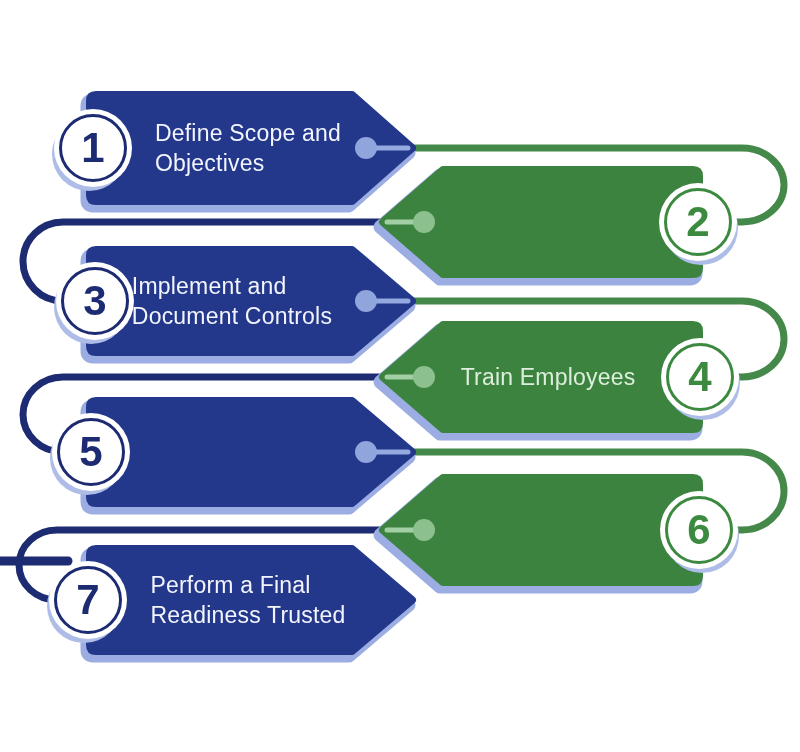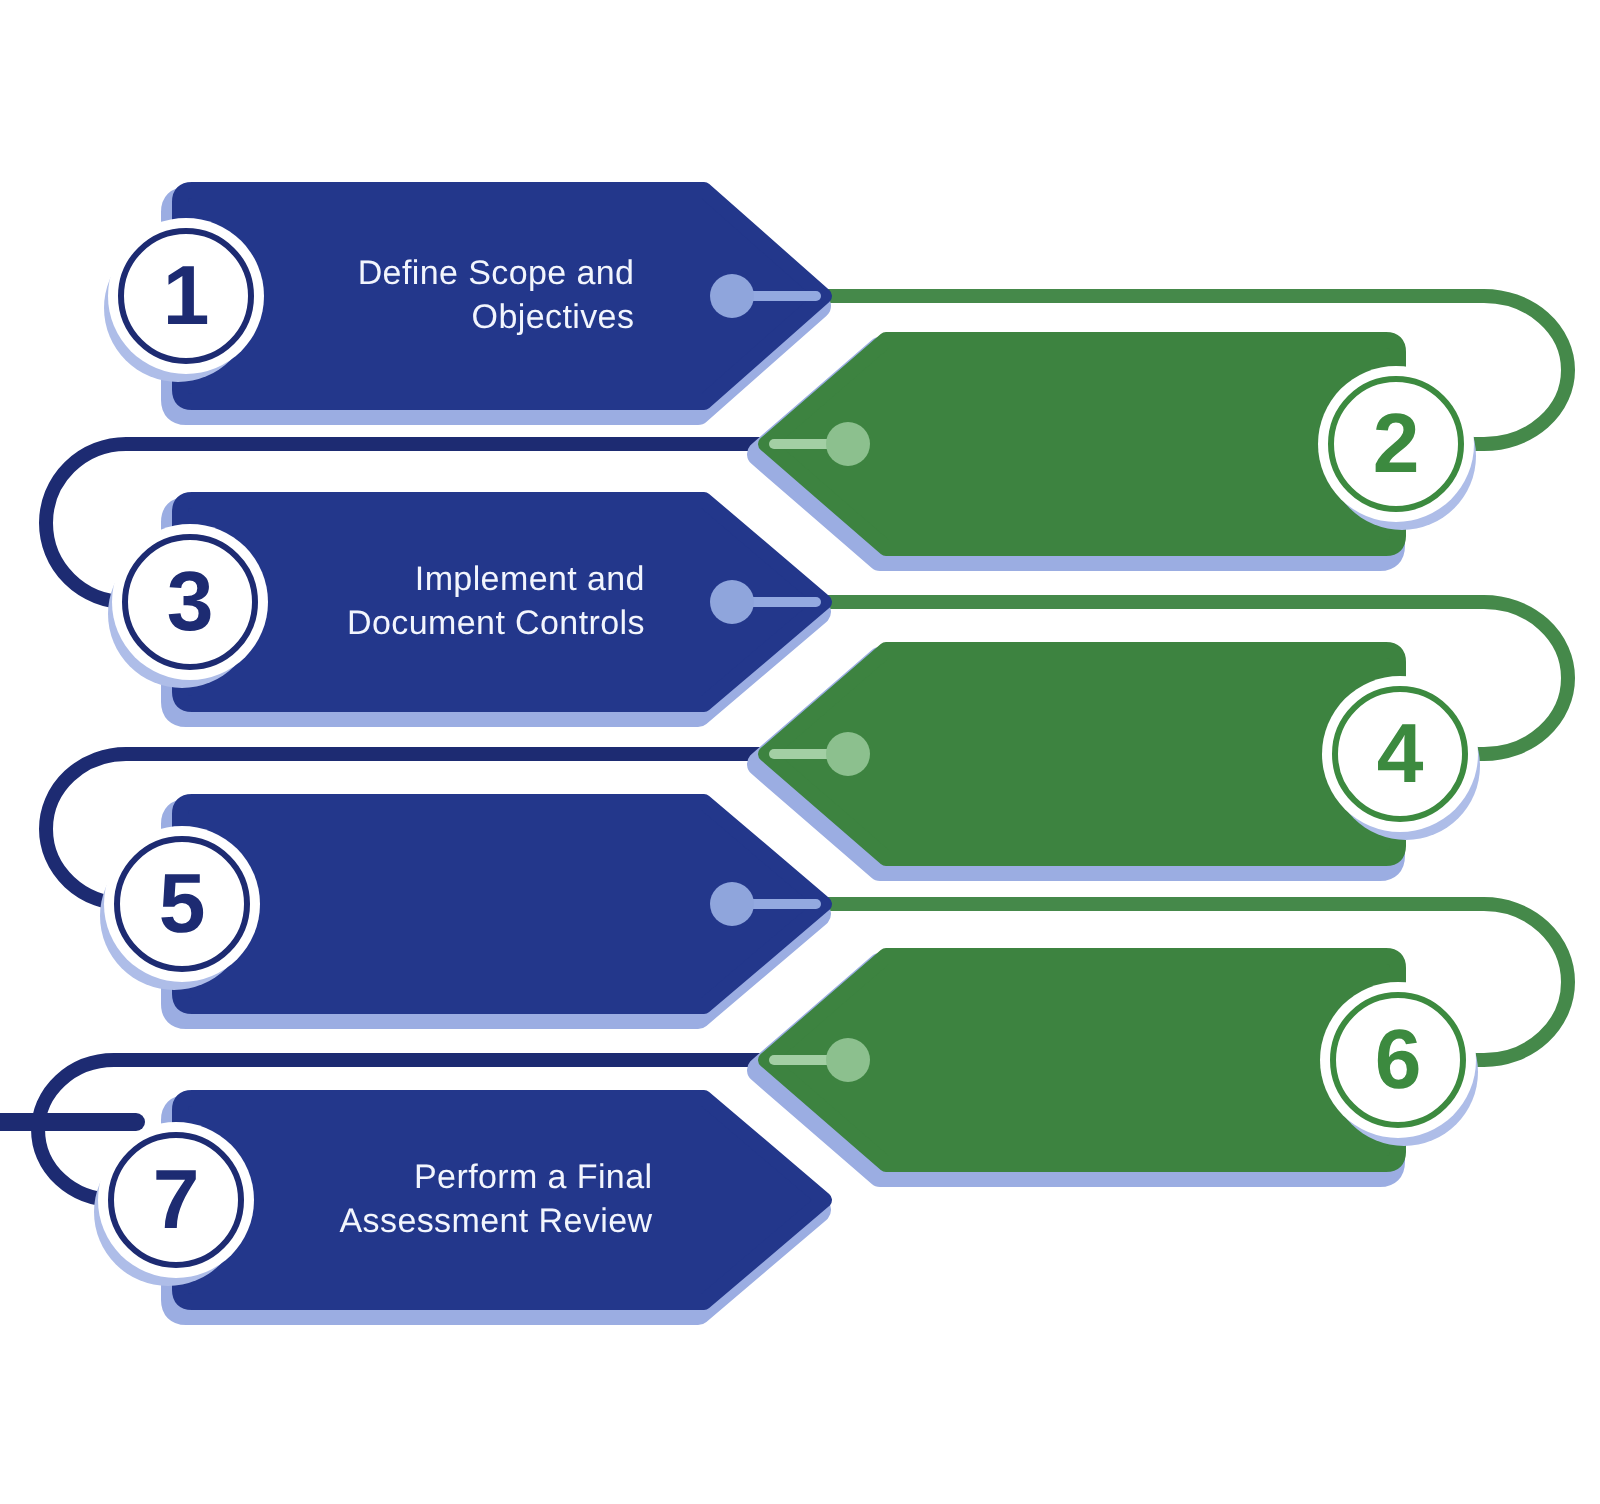--- a/index.html
+++ b/index.html
@@ -18,21 +18,21 @@
   .bluepath{fill:var(--blue);stroke:var(--blue);stroke-width:8;stroke-linejoin:round;}
   .greenpath{fill:var(--green);stroke:var(--green);stroke-width:8;stroke-linejoin:round;}
 
   .tipline-blue{stroke:var(--dot_blue_line);stroke-width:5;stroke-linecap:round;}
   .tipline-green{stroke:var(--dot_green_line);stroke-width:5;stroke-linecap:round;}
   .tipdot-blue{fill:var(--dot_blue);}
   .tipdot-green{fill:var(--dot_green);}
 
   .label{
     position:absolute;display:flex;align-items:center;justify-content:center;
-    text-align:right;white-space:pre-line;font-size:17px;font-weight:500;
+    text-align:left;white-space:pre-line;font-size:23px;font-weight:500;
     line-height:1.32;letter-spacing:.2px;pointer-events:none;
   }
   .label.on-blue{color:var(--text_on_blue);}
   .label.on-green{color:var(--text_on_green);}
 
   .badge{
     position:absolute;width:62px;height:62px;border-radius:50%;
     background:var(--circle_bg);display:flex;align-items:center;justify-content:center;
     font-weight:800;font-size:42px;
   }
@@ -92,24 +92,25 @@
 
     <path class="greenpath" d="M443 478 H693 Q699 478 699 484 V576 Q699 582 693 582 H443 L383 530 Z"></path>
     <line class="tipline-green" x1="424" y1="530" x2="387" y2="530"></line>
     <circle class="tipdot-green" cx="424" cy="530" r="11"></circle>
 
     <path class="bluepath" d="M96 549 H352 L412 600 L352 651 H96 Q90 651 90 645 V555 Q90 549 96 549 Z"></path>
   </svg>
 
   <div class="label on-blue" style="left:128px;top:95px;width:240px;height:106px;">Define Scope and
 Objectives</div>
-  <div class="label on-blue" style="left:128px;top:250px;width:240px;height:102px;">Implement and
+  <div class="label on-blue" style="left:112px;top:250px;width:240px;height:102px;">Implement and
 Document Controls</div>
+  <div class="label on-green" style="left:430px;top:325px;width:236px;height:104px;">Train Employees</div>
   <div class="label on-blue" style="left:128px;top:549px;width:240px;height:102px;">Perform a Final
-Assessment Review</div>
+Readiness Trusted</div>
 
   <div class="badge blue" style="left:59px;top:114px;">
       <span>1</span>
     </div>
   <div class="badge green" style="left:664px;top:188px;">
       <span>2</span>
     </div>
   <div class="badge blue" style="left:61px;top:267px;">
       <span>3</span>
     </div>

